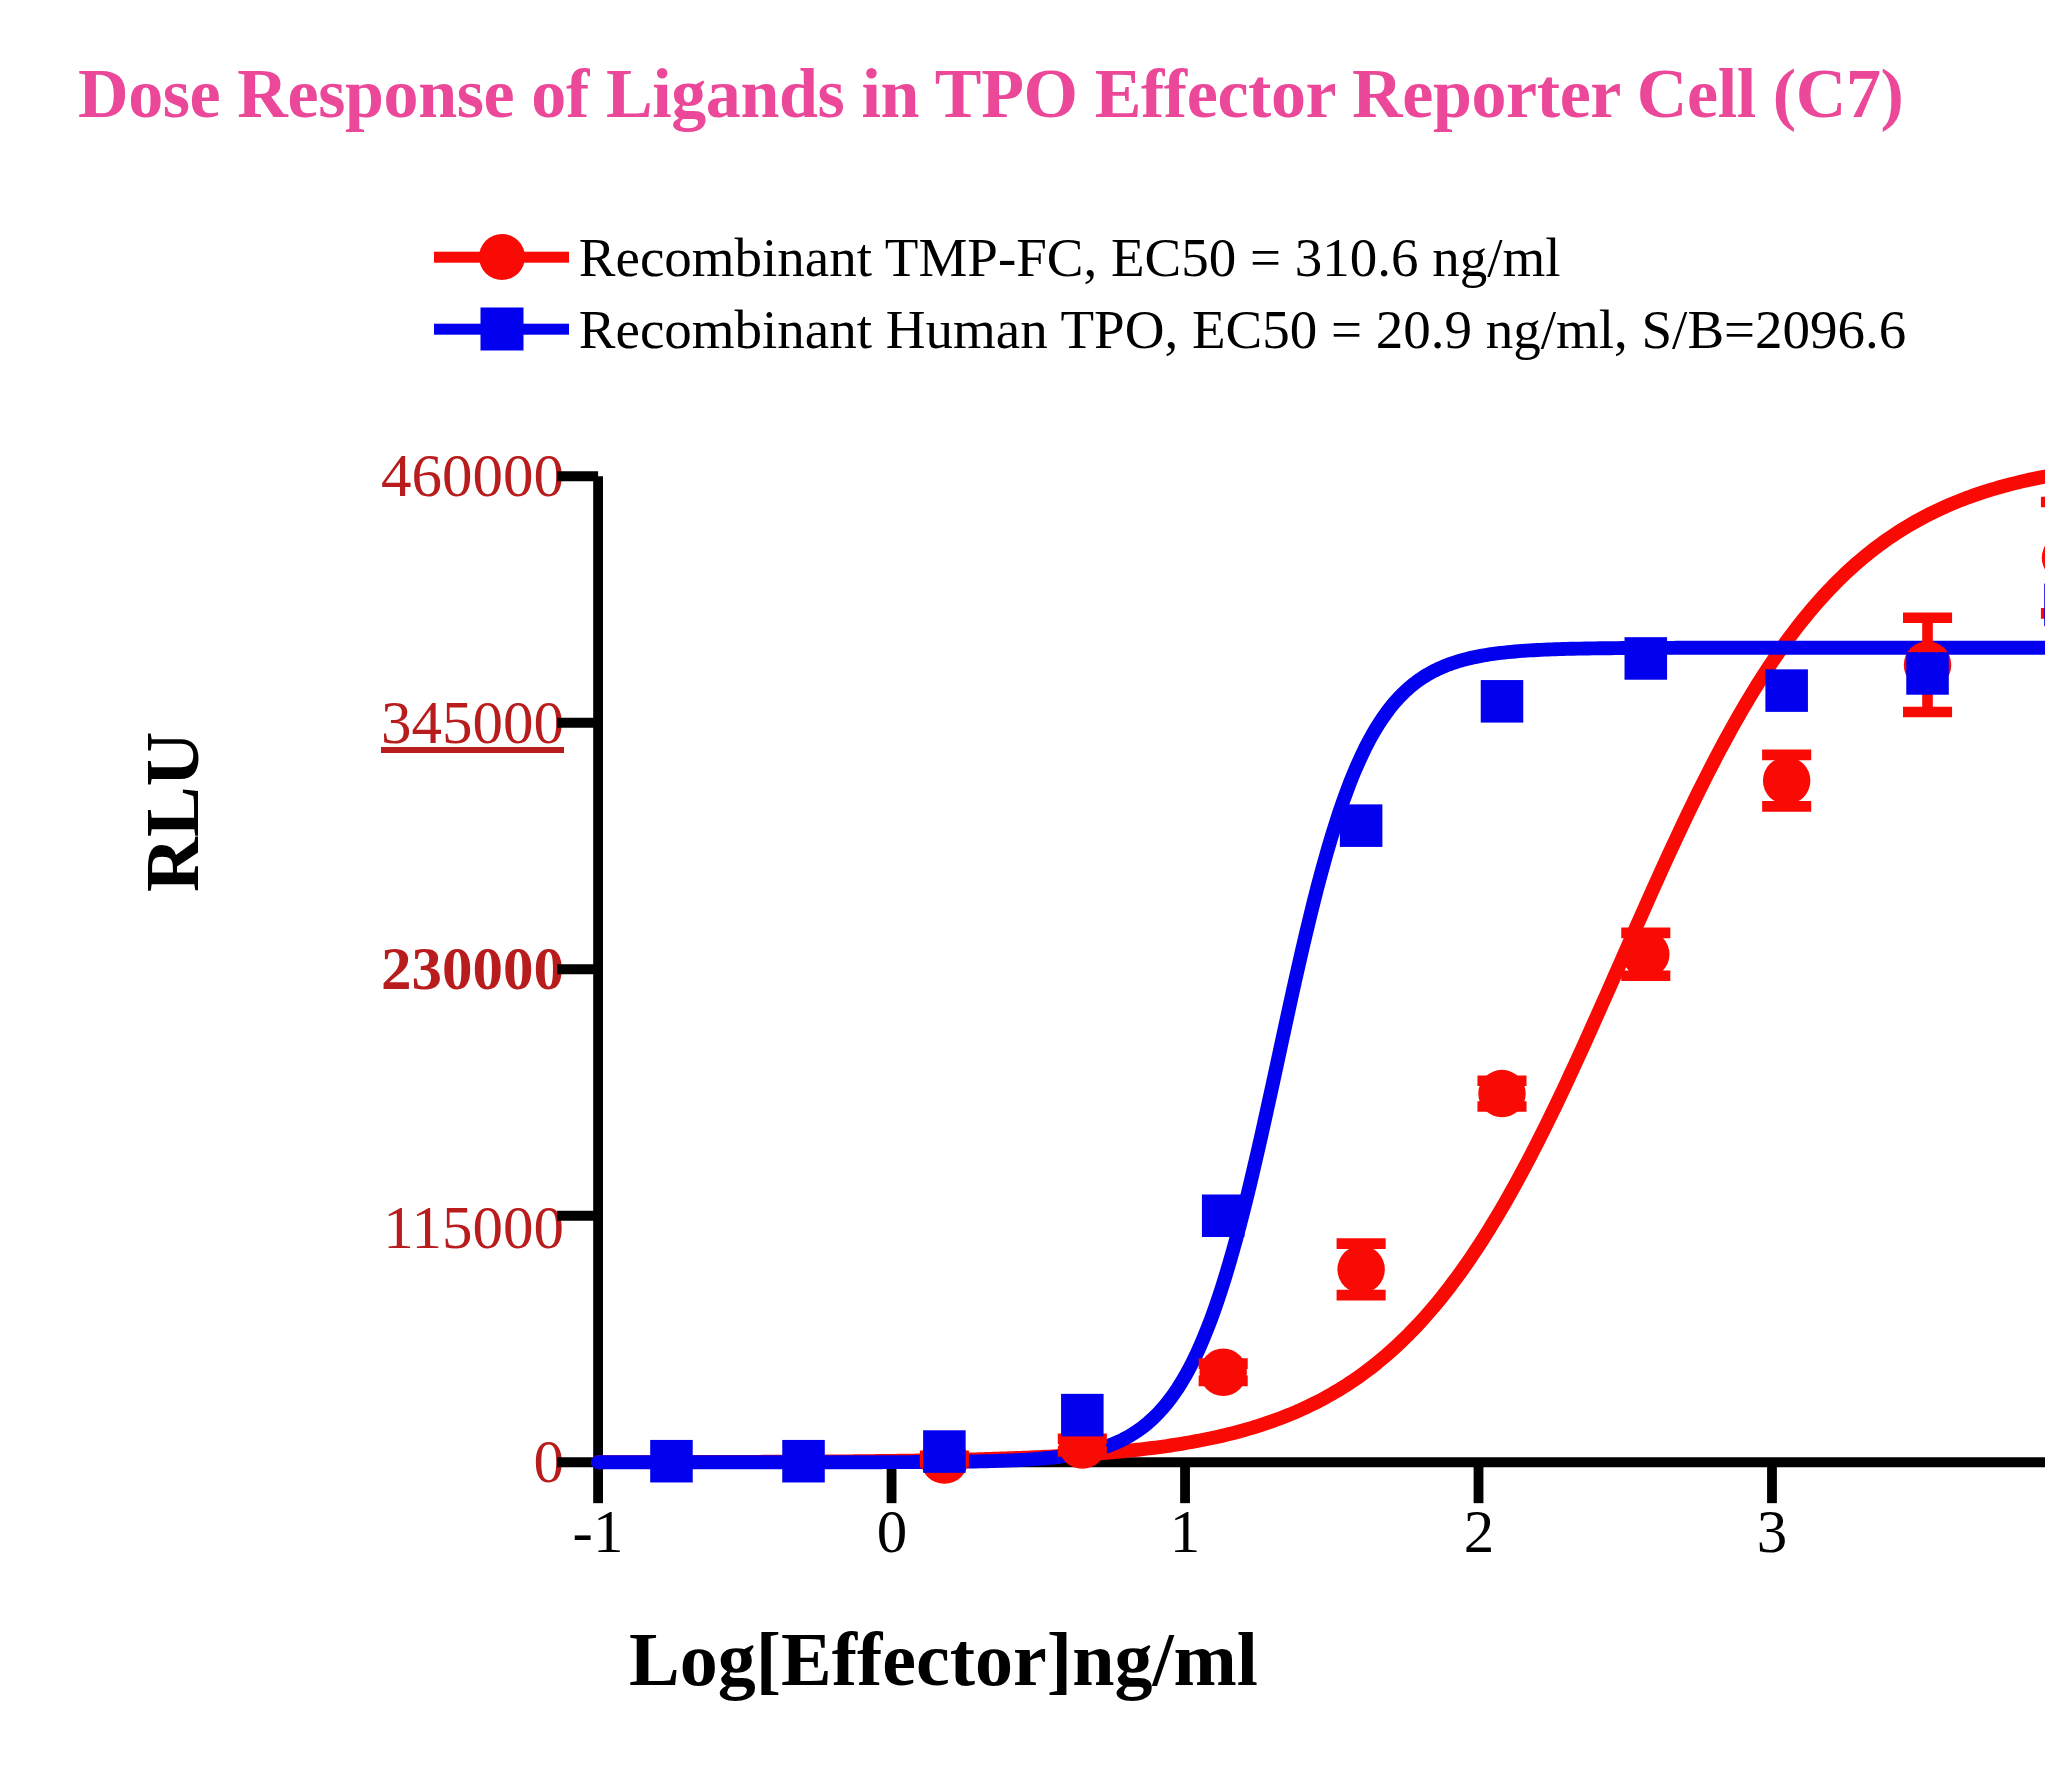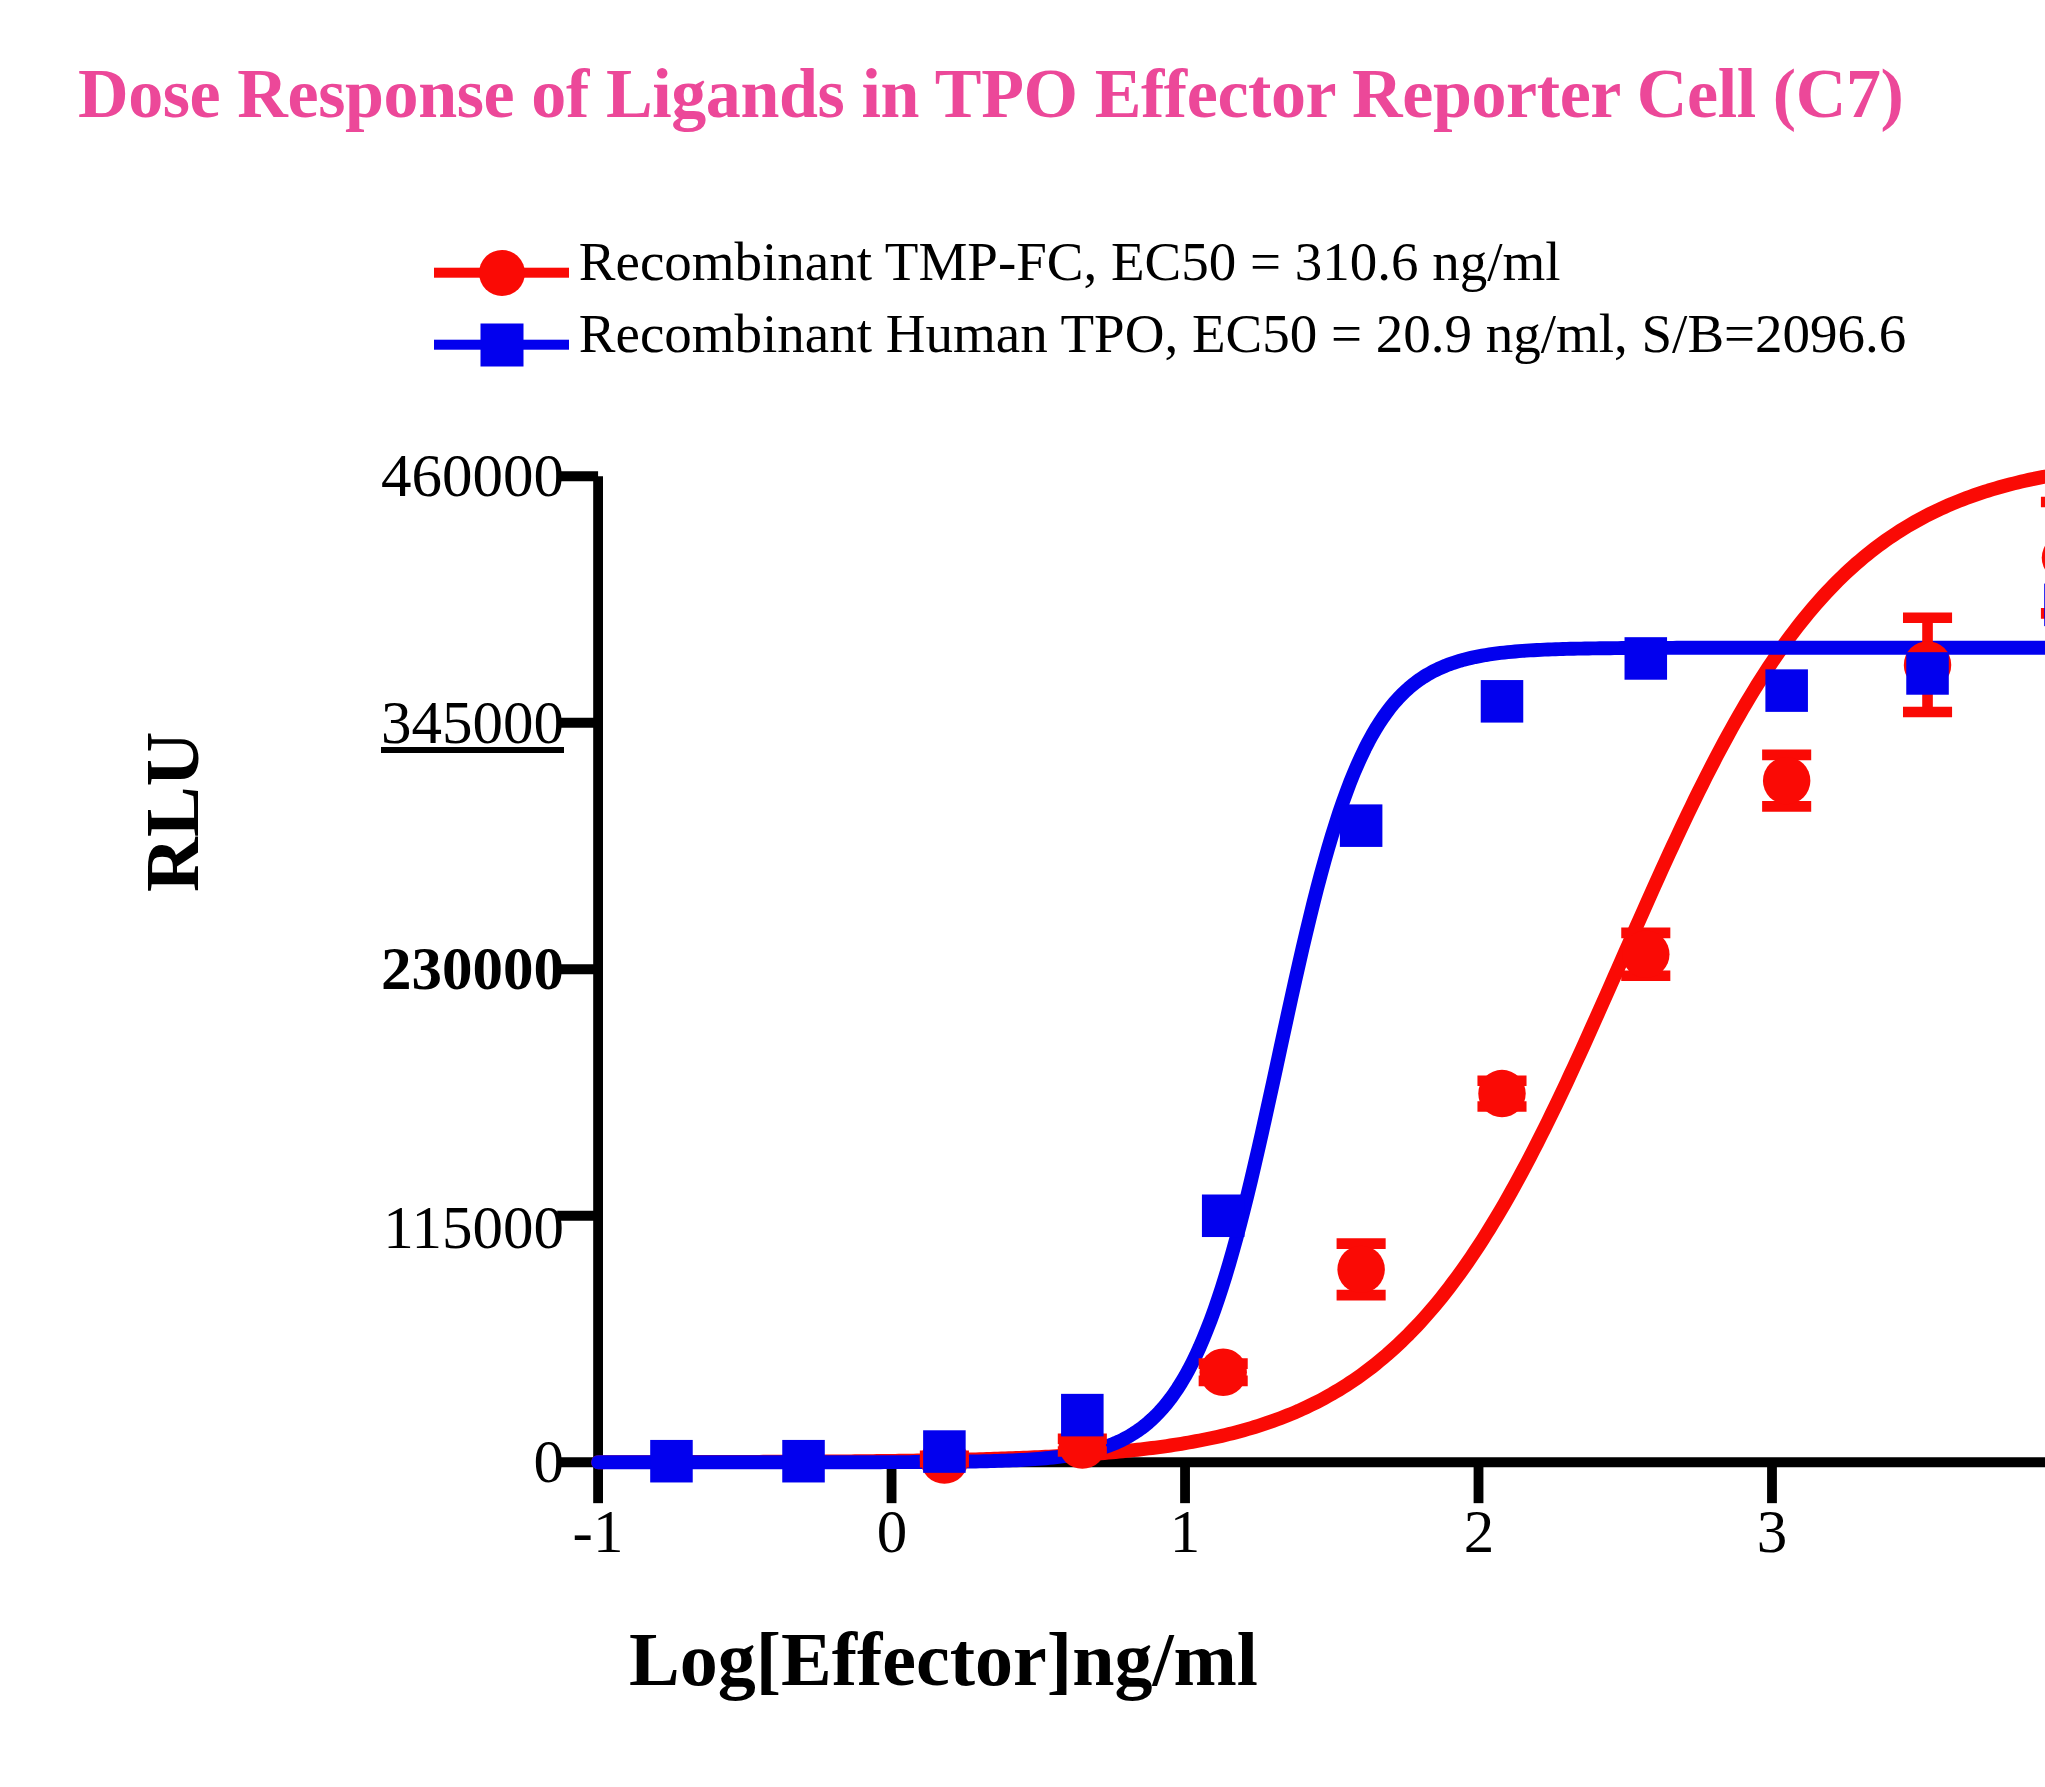--- a/index.html
+++ b/index.html
@@ -7,36 +7,36 @@
   #page{position:relative;width:2664px;height:1788px;background:#fff;}
 
   #chart-title{
     position:absolute; left:78px; top:54px;
     font-family:"Liberation Serif",serif;
     font-weight:bold; font-size:70px; letter-spacing:-0.4px;
     white-space:nowrap; color:#ec4899;
   }
 
   #legend{position:absolute; left:434px; top:221px;}
-  .legend-row{display:flex; align-items:flex-end; height:72px;}
+  .legend-row{display:flex; align-items:center; height:72px;}
   .legend-key{position:relative; width:135px; height:41px; flex:0 0 135px;}
   .legend-line{position:absolute; left:0; top:50%; transform:translateY(-50%);
                width:135px; height:10.6px;}
   .legend-marker{position:absolute; left:50%; top:50%; transform:translate(-50%,-50%);}
   .mk-circle{width:46px;height:46px;border-radius:50%;}
   .mk-square{width:43px;height:43px;}
   .legend-label{font-family:"Liberation Serif",serif; font-size:55px;
                 white-space:nowrap; color:#000; padding-left:9.8px;}
 
   #plot{position:absolute; left:598px; top:476px; width:1468px; height:986px;}
   #plot-svg{position:absolute; left:-90px; top:-57px;}
 
   .ytick-label{position:absolute; right:0; transform:translateY(-50%);
                font-family:"Liberation Serif",serif; font-size:61px;
-               color:#000000; white-space:nowrap;}
+               color:#b91c1c; white-space:nowrap;}
   #ytick-col{position:absolute; left:278px; top:476px; width:286px; height:986px;}
 
   .xtick-label{position:absolute; top:0; transform:translateX(-50%);
                font-family:"Liberation Serif",serif; font-size:61px; color:#000;}
   #xtick-row{position:absolute; left:0px; top:1497px; width:2664px; height:82px;}
 
   #ylabel{
     position:absolute; left:129px; top:892px;
     transform:rotate(-90deg); transform-origin:left top;
     font-family:"Liberation Serif",serif; font-weight:bold; font-size:76px;

